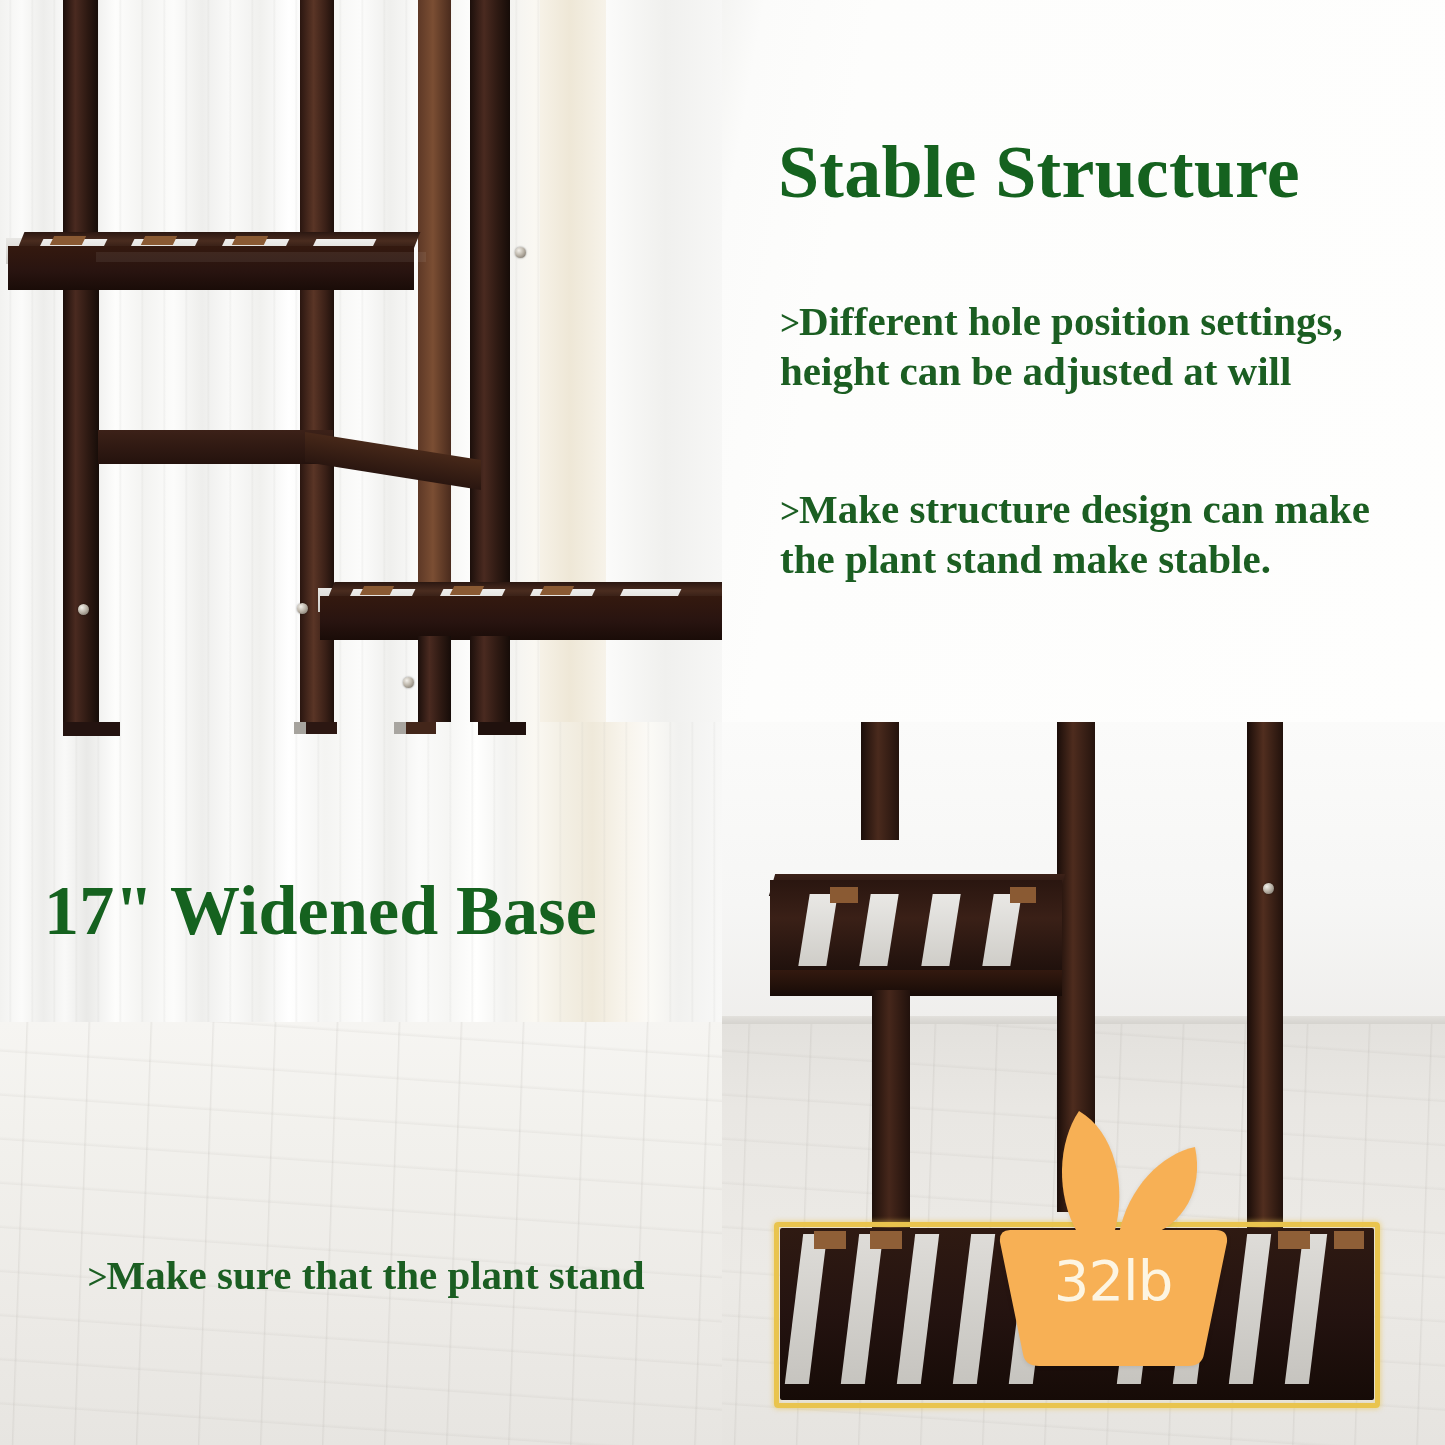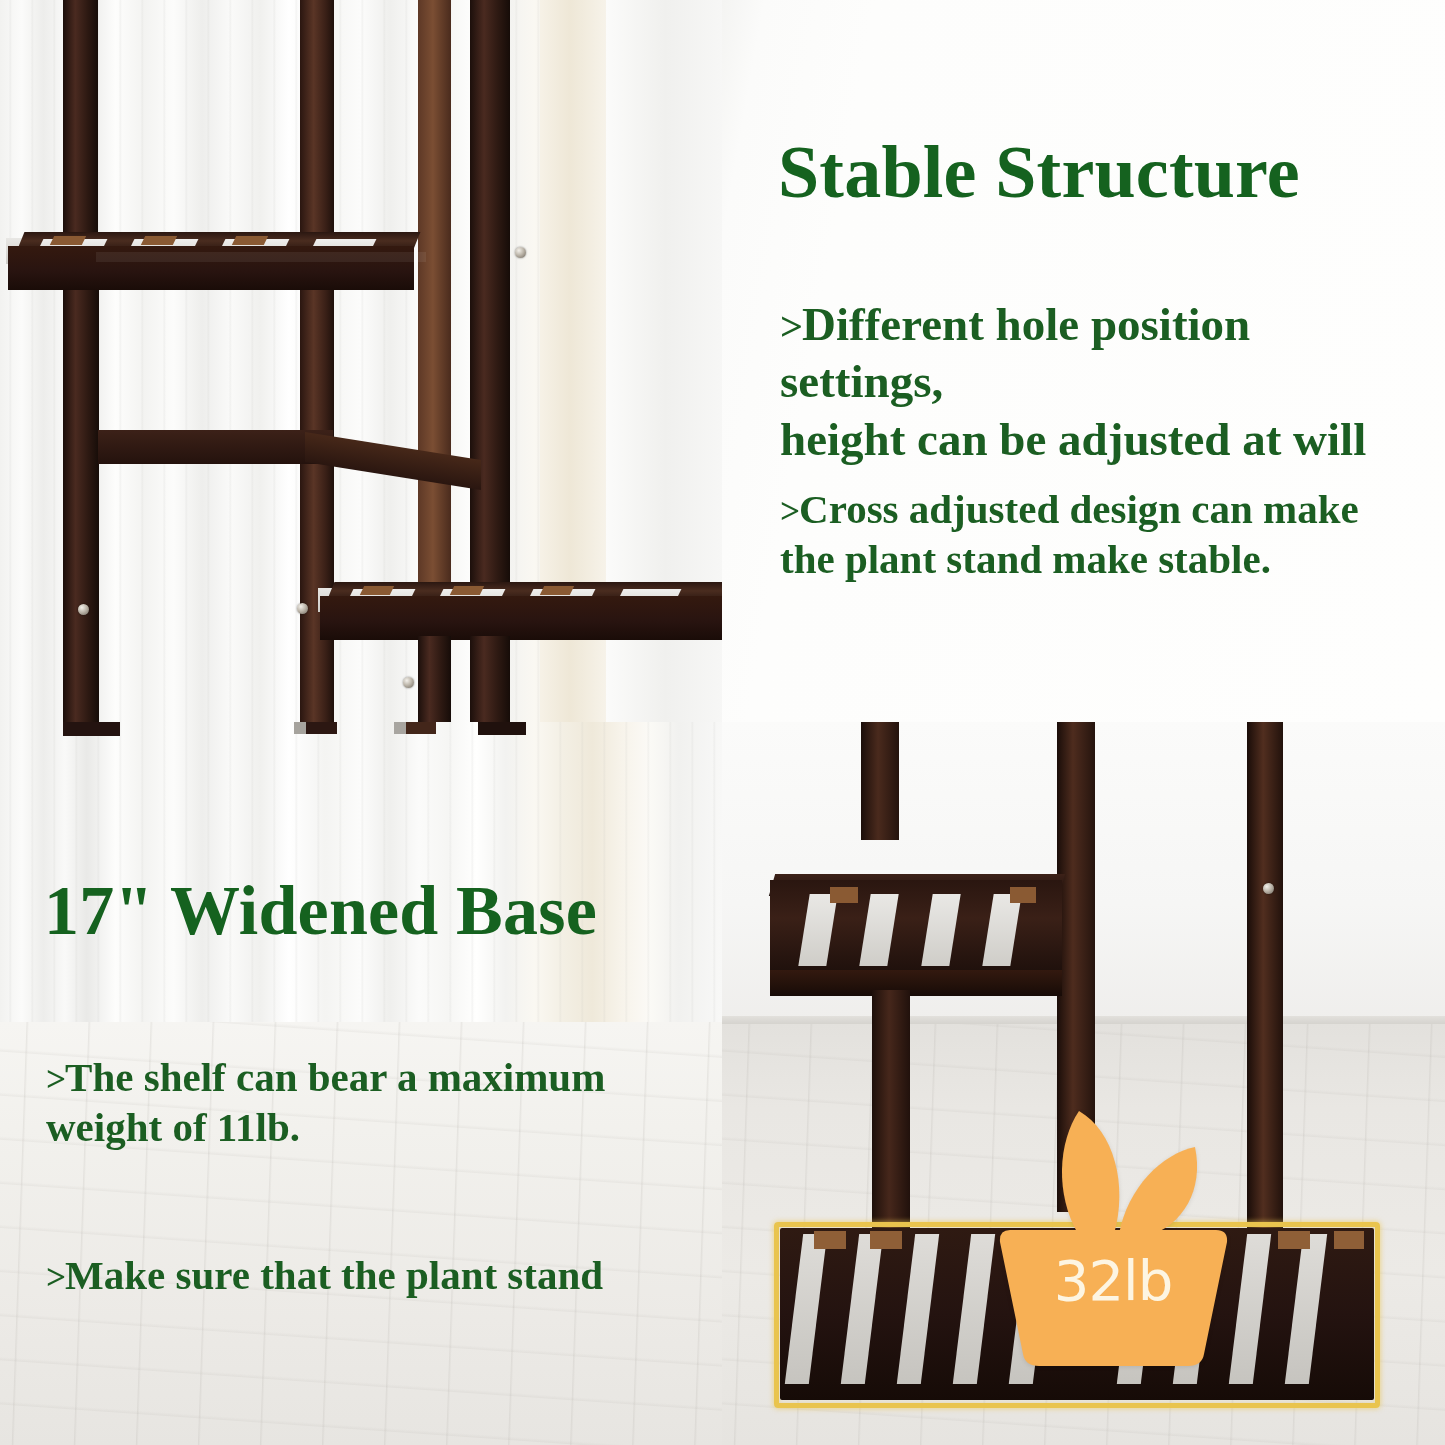--- a/index.html
+++ b/index.html
@@ -203,51 +203,47 @@
 
     <div class="screw" style="left:78px;top:604px;"></div>
     <div class="screw" style="left:297px;top:603px;"></div>
     <div class="screw" style="left:515px;top:247px;"></div>
     <div class="screw" style="left:403px;top:677px;"></div>
   </div>
 
   <div class="panel text-panel">
     <div class="headline" style="left:56px;top:135px;font-size:74px;">Stable Structure</div>
 
-    <div class="bullet" style="left:58px;top:296px;font-size:47px;width:640px;">
+    <div class="bullet" style="left:58px;top:296px;font-size:41px;width:640px;">
       <span class="gt">&gt;</span><span>Different hole position settings,</span><br>
       <span>height can be adjusted at will</span>
     </div>
 
     <div class="bullet" style="left:58px;top:484px;font-size:41px;width:660px;">
-      <span class="gt">&gt;</span><span>Cross adjusted design can make</span><br>
+      <span class="gt">&gt;</span><span>Make structure design can make</span><br>
       <span>the plant stand make stable.</span>
     </div>
   </div>
 
   <div class="panel">
     <div class="curtain" style="height:318px;"></div>
     <div class="floor-wood" style="top:300px;height:423px;
          background:linear-gradient(180deg,#f6f5f2 0%,#f2f1ed 25%,#eceae6 70%,#e7e5e1 100%);"></div>
 
     <div style="position:absolute;left:63px;top:0;width:57px;height:14px;background:#241310;"></div>
     <div style="position:absolute;left:297px;top:0;width:40px;height:12px;background:#2c1712;"></div>
     <div style="position:absolute;left:294px;top:0;width:12px;height:12px;background:#a6a39d;"></div>
     <div style="position:absolute;left:403px;top:0;width:33px;height:12px;background:#43261a;"></div>
     <div style="position:absolute;left:394px;top:0;width:12px;height:12px;background:#a8a5a0;"></div>
     <div style="position:absolute;left:478px;top:0;width:48px;height:13px;background:#20110d;"></div>
 
     <div class="headline" style="left:44px;top:875px;font-size:70px;top:153px;">17" Widened Base</div>
 
-    <div class="bullet" style="left:46px;top:330px;font-size:41px;width:640px;">
-      <span class="gt">&gt;</span><span>The shelf can bear a maximum</span><br>
-      <span>weight of 11lb.</span>
-    </div>
-
-    <div class="bullet" style="left:46px;top:528px;font-size:41px;width:640px;">
+
+    <div class="bullet" style="left:46px;top:528px;font-size:41px;width:640px;text-align:center;">
       <span class="gt">&gt;</span><span>Make sure that the plant stand</span><br>
     </div>
   </div>
 
   <div class="panel">
 
     <div style="position:absolute;left:0;top:0;width:723px;height:302px;
                 background:linear-gradient(180deg,#fbfbfa 0%,#f6f6f5 60%,#efeeec 100%);"></div>
     <div style="position:absolute;left:0;top:294px;width:723px;height:10px;
                 background:linear-gradient(180deg,#e2e0dc,#d2d0cb);"></div>

